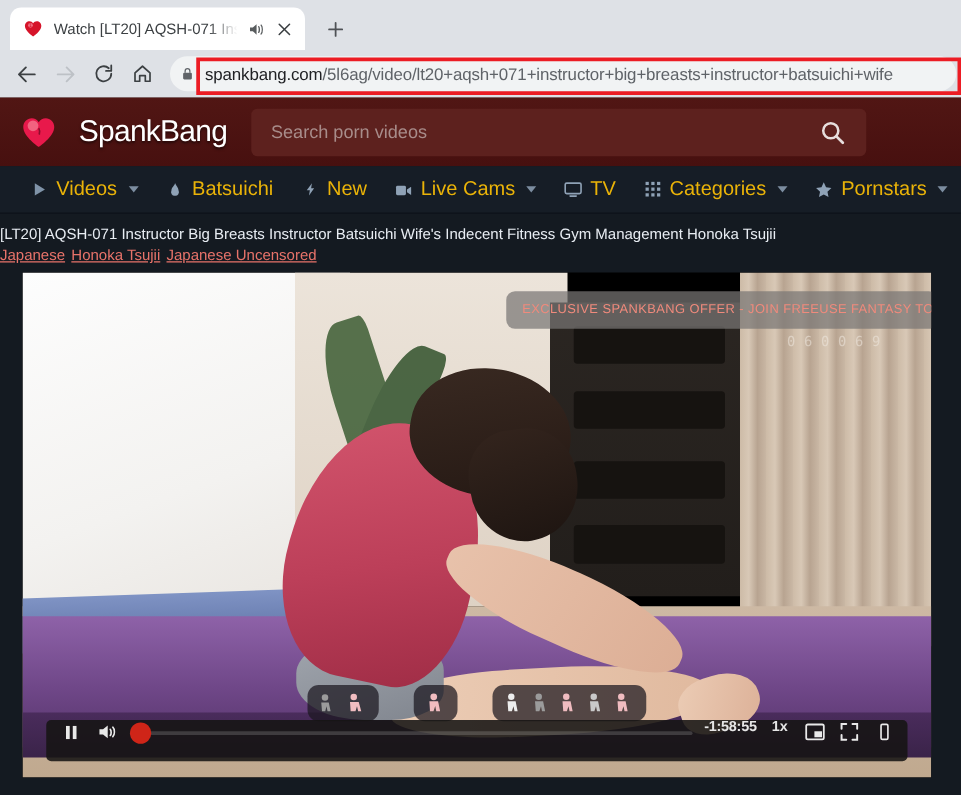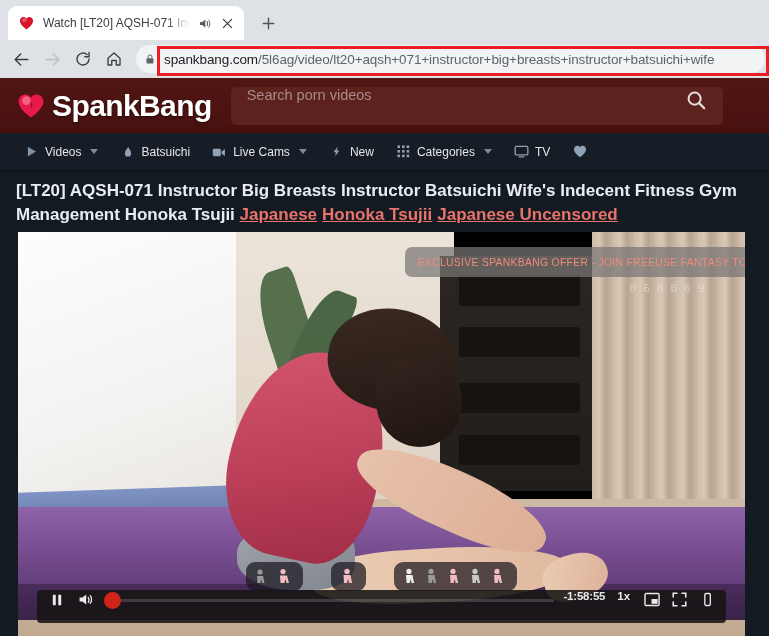--- a/index.html
+++ b/index.html
@@ -126,33 +126,35 @@
     padding-left: 17px;
     gap: 14px;
   }
   .logo {
     display: flex;
     align-items: center;
     gap: 7px;
   }
   .logo-mark { width: 28px; height: 26px; position: relative; }
   .logo-text {
-    font-size: 30px;
-    font-weight: bold;
+    font-size: 24px;
+    font-weight: normal;
     color: #fff;
     letter-spacing: -0.6px;
     text-shadow: 0 1px 2px rgba(0,0,0,.55);
+    margin-left: 11px;
   }
   .searchbar {
     flex: 1 1 auto;
     max-width: 492px;
     height: 38px;
     background: #5d211e;
     border-radius: 5px;
     display: flex;
+    align-items: center;
     padding: 0 14px 0 16px;
     margin-left: 5px;
   }
   .search-placeholder {
     flex: 1 1 auto;
     font-size: 14.5px;
     color: #a88c8a;
   }
   .search-go { width: 26px; height: 26px; display: flex; align-items: center; justify-content: center; }
 
@@ -168,38 +170,37 @@
   }
   .nav-item {
     display: flex;
     align-items: center;
     gap: 6px;
     padding: 0 11px;
     height: 38px;
     white-space: nowrap;
   }
   .nav-label {
-    font-size: 12px;
-    color: #e5e5e5;
+    font-size: 16px;
+    color: #eab308;
   }
   .nav-ico { width: 15px; height: 15px; display: flex; align-items: center; justify-content: center; flex: 0 0 auto; }
   .caret {
     width: 0; height: 0;
     border-left: 4.5px solid transparent;
     border-right: 4.5px solid transparent;
     border-top: 5px solid #7c8da0;
     margin-left: 3px;
   }
 
   .video-title {
-    padding: 8px 16px 5px 16px;
-    font-size: 17px;
+    padding: 8px 16px 5px 0;
+    font-size: 12px;
     line-height: 1.42;
     color: #e8edf3;
-    font-weight: bold;
   }
   .tag-link {
     color: #e8736a;
     text-decoration: underline;
     margin-right: 5px;
     white-space: nowrap;
   }
 
   
   .player-wrap {
@@ -536,36 +537,46 @@
       <span class="nav-ico">
         <svg viewBox="0 0 16 16" width="12" height="13">
             <path d="M8 1.2C8 4 4.2 5.4 4.2 9.3A3.8 3.8 0 0 0 8 14.8a3.8 3.8 0 0 0 3.8-5.5C11.8 6.4 9.6 5 8 1.2z" fill="#8fa2b6"></path>
           </svg>
       </span>
       <span class="nav-label">Batsuichi</span>
     </div>
 
     <div class="nav-item">
       <span class="nav-ico">
+        <svg viewBox="0 0 16 16" width="11" height="13">
+            <path d="M9.5 1L3.5 9h3.6l-1 6 6-8.4H8.6z" fill="#8fa2b6"></path>
+          </svg>
+      </span>
+      <span class="nav-label">New</span>
+    </div>
+
+    <div class="nav-item">
+      <span class="nav-ico">
         <svg viewBox="0 0 18 14" width="15" height="12">
           <rect x="1" y="3" width="9.5" height="9" rx="1.4" fill="#8fa2b6"></rect>
           <path d="M11.5 6.4l4-2.6v8l-4-2.6z" fill="#8fa2b6"></path>
         </svg>
       </span>
       <span class="nav-label">Live Cams</span>
       <span class="caret"></span>
     </div>
 
     <div class="nav-item">
       <span class="nav-ico">
-        <svg viewBox="0 0 16 16" width="11" height="13">
-            <path d="M9.5 1L3.5 9h3.6l-1 6 6-8.4H8.6z" fill="#8fa2b6"></path>
-          </svg>
-      </span>
-      <span class="nav-label">New</span>
+        <svg viewBox="0 0 18 16" width="15" height="13">
+          <rect x="1.2" y="1.8" width="15.6" height="10.4" rx="1.5" stroke="#8fa2b6" stroke-width="1.6" fill="none"></rect>
+          <path d="M6 14.6h6" stroke="#8fa2b6" stroke-width="1.6" stroke-linecap="round"></path>
+        </svg>
+      </span>
+      <span class="nav-label">TV</span>
     </div>
 
     <div class="nav-item">
       <span class="nav-ico">
         <svg viewBox="0 0 15 15" width="13" height="13">
           <g fill="#8fa2b6">
             <rect x="0.5" y="0.5" width="3" height="3"></rect>
               <rect x="5.8" y="0.5" width="3" height="3"></rect>
               <rect x="11.1" y="0.5" width="3" height="3"></rect>
             <rect x="0.5" y="5.8" width="3" height="3"></rect>
@@ -576,28 +587,27 @@
               <rect x="11.1" y="11.1" width="3" height="3"></rect>
           </g>
         </svg>
       </span>
       <span class="nav-label">Categories</span>
       <span class="caret"></span>
     </div>
 
     <div class="nav-item">
       <span class="nav-ico">
-        <svg viewBox="0 0 18 16" width="15" height="13">
-          <rect x="1.2" y="1.8" width="15.6" height="10.4" rx="1.5" stroke="#8fa2b6" stroke-width="1.6" fill="none"></rect>
-          <path d="M6 14.6h6" stroke="#8fa2b6" stroke-width="1.6" stroke-linecap="round"></path>
-        </svg>
-      </span>
-      <span class="nav-label">TV</span>
-    </div>
-
+        <svg viewBox="0 0 16 16" width="14" height="14">
+            <path d="M8 1l2.1 4.5 4.9.6-3.6 3.4.95 4.9L8 12l-4.35 2.4.95-4.9L1 6.1l4.9-.6z" fill="#8fa2b6"></path>
+          </svg>
+      </span>
+      <span class="nav-label">Pornstars</span>
+      <span class="caret"></span>
+    </div>
 
     <div class="nav-item" style="padding-right:0">
       <span class="nav-ico">
         <svg viewBox="0 0 16 15" width="14" height="13">
             <path d="M8 14S1 9.2 1 5.1C1 2.8 2.8 1 4.9 1c1.3 0 2.4.6 3.1 1.6C8.7 1.6 9.8 1 11.1 1 13.2 1 15 2.8 15 5.1 15 9.2 8 14 8 14z" fill="#8fa2b6"></path>
           </svg>
       </span>
     </div>
   </div>
 

